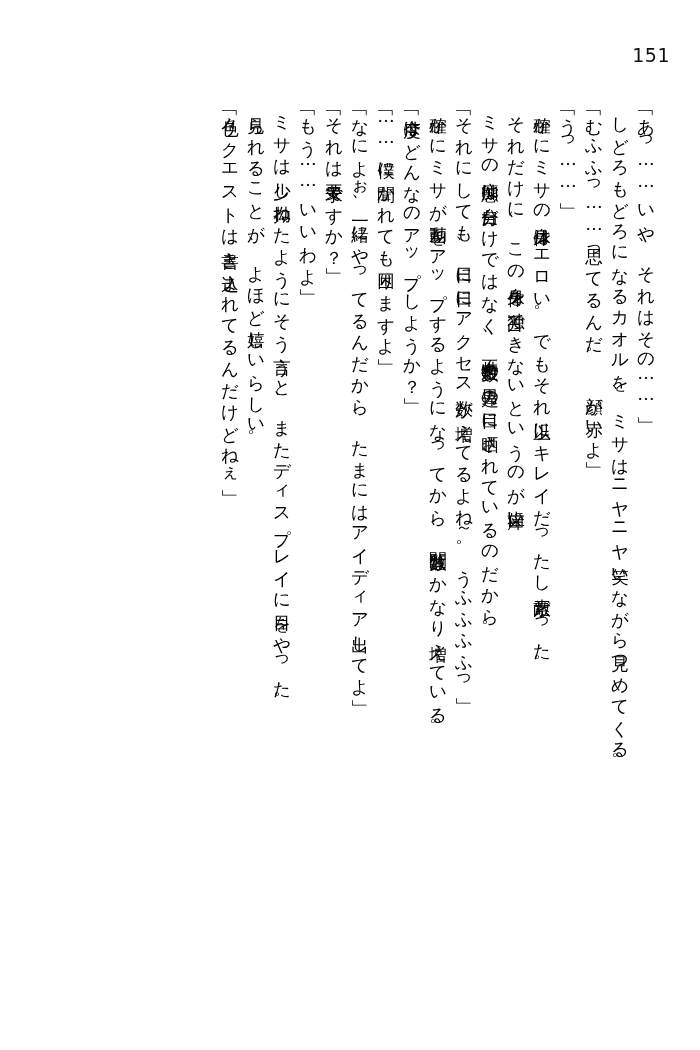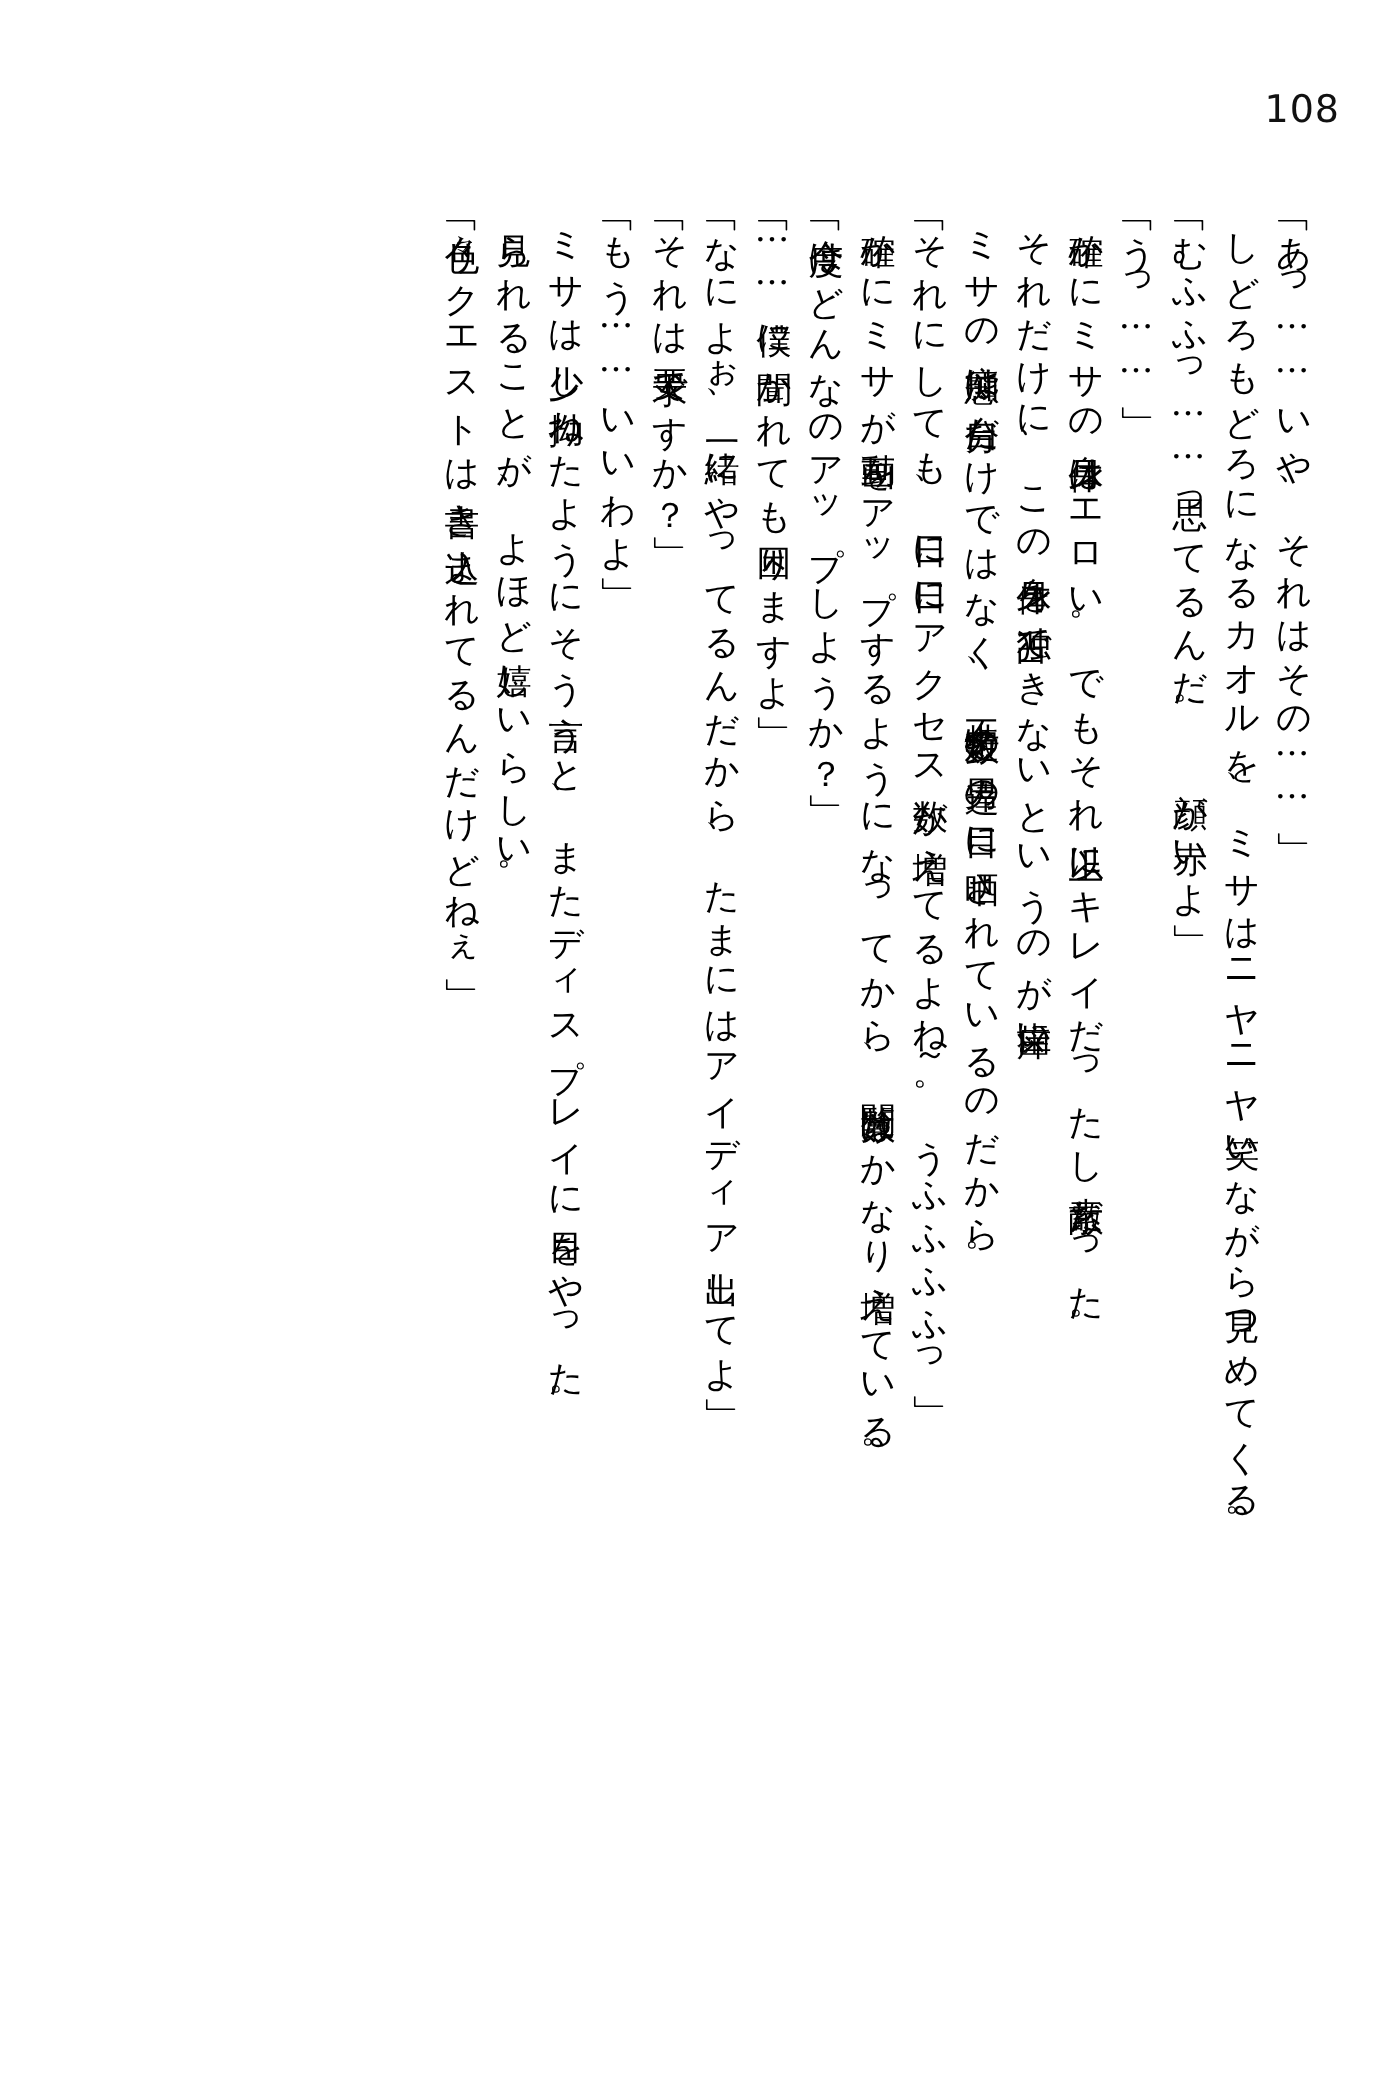--- a/index.html
+++ b/index.html
@@ -69,21 +69,21 @@
   }
   .vline.dialogue {
     padding-top: 0px;
   }
 </style>
 </head>
 <body>
 
 <div class="page">
 
-  <div class="page-number">108</div>
+  <div class="page-number">151</div>
 
   <div class="text-body">
     <div class="vline dialogue">「あっ……いや、それはその……」</div>
     <div class="vline narration">しどろもどろになるカオルを、ミサはニヤニヤ笑いながら見つめてくる。</div>
     <div class="vline dialogue">「むふふっ……思ってるんだ。　顔が赤いよ」</div>
     <div class="vline dialogue">「うっ……」</div>
     <div class="vline narration">確かにミサの身体はエロい。でもそれ以上にキレイだったし素敵だった。</div>
     <div class="vline narration">それだけに、この身体を独占できないというのが歯痒い。</div>
     <div class="vline narration">ミサの痴態は自分だけではなく、不特定多数の男達の目に晒されているのだから。</div>
     <div class="vline dialogue">「それにしても、日に日にアクセス数が増えてるよね～。うふふふふっ」</div>

